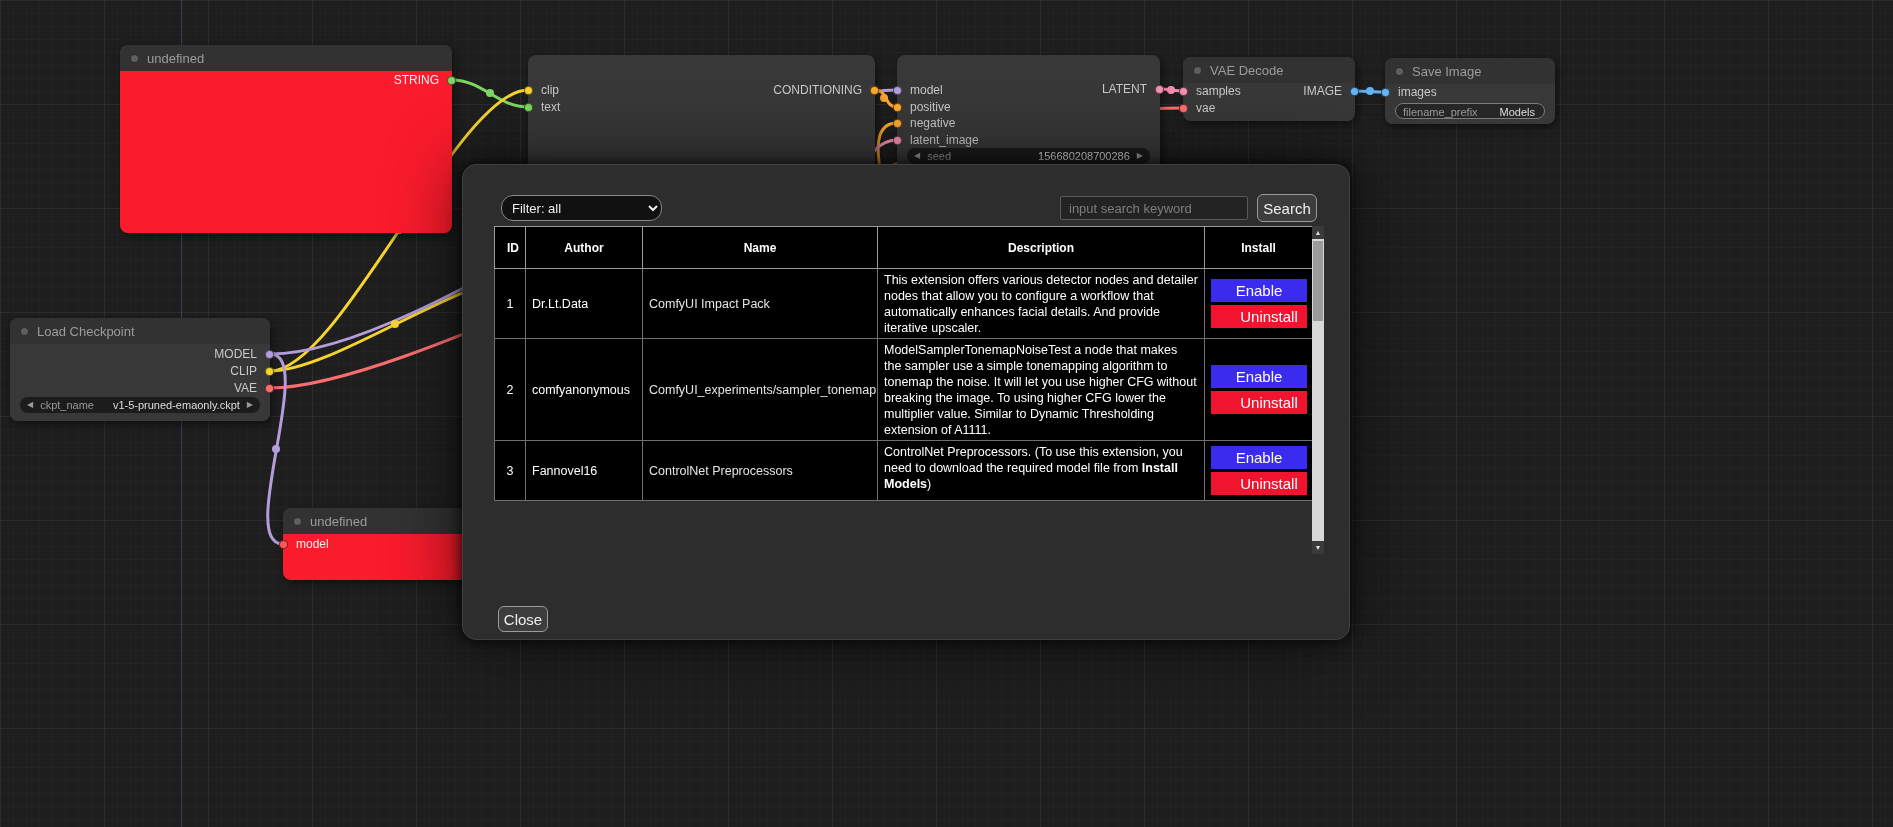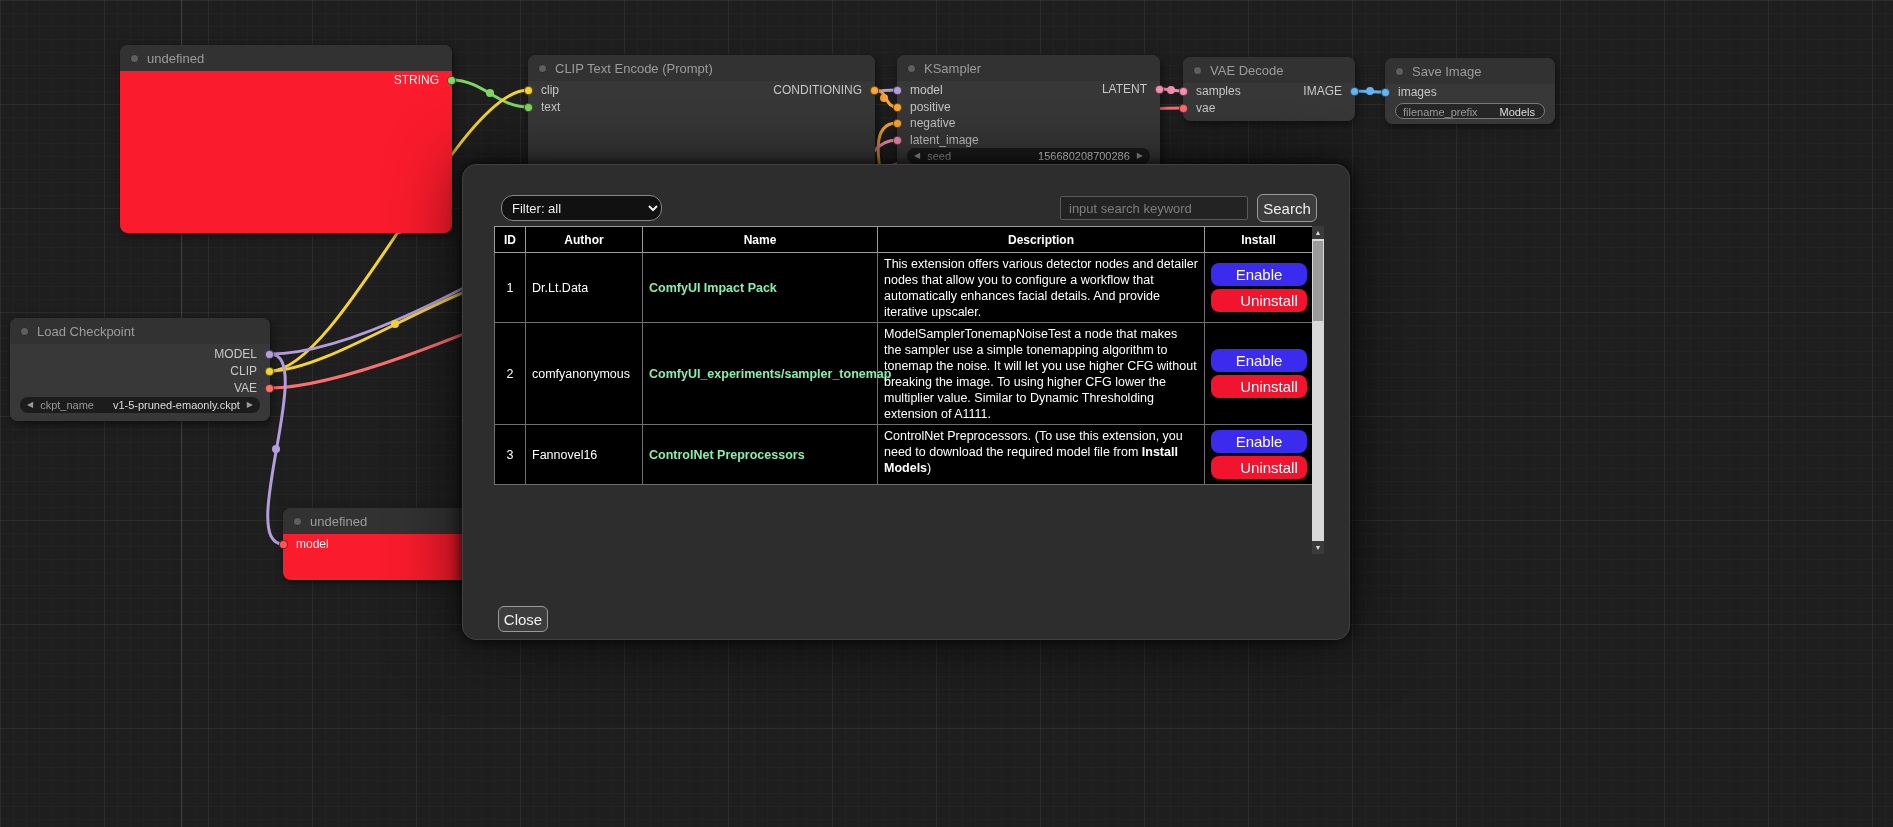--- a/index.html
+++ b/index.html
@@ -36,26 +36,26 @@
   .modal{position:absolute;left:462px;top:164px;width:888px;height:476px;background:#2d2d2d;border:1px solid #404040;border-radius:14px;box-shadow:0 0 14px rgba(0,0,0,.85),0 0 70px rgba(0,0,0,.6);z-index:10;box-sizing:border-box;}
   .filter-select{position:absolute;left:38px;top:30px;width:161px;height:26px;background:#111;color:#eee;border:1px solid #888;border-radius:12px;font-size:13px;padding:0 6px;font-family:inherit;}
   .search-input{position:absolute;left:597px;top:31px;width:188px;height:24px;box-sizing:border-box;background:#232323;border:1px solid #5a5a5a;color:#ddd;font-size:13px;padding:0 8px;border-radius:2px;font-family:inherit;}
   .search-input::placeholder{color:#7d7d7d;}
   .btn{background:#3d3d3d;color:#f0f0f0;border:1px solid #9a9a9a;border-radius:6px;font-size:15px;font-family:inherit;padding:0;}
   .search-btn{position:absolute;left:794px;top:29px;width:60px;height:28px;}
   .close-btn{position:absolute;left:35px;top:441px;width:50px;height:26px;}
 
   .table-wrap{position:absolute;left:31px;top:61px;width:831px;height:328px;}
   table{border-collapse:collapse;width:818px;table-layout:fixed;}
-  th{background:#000;color:#fff;font-size:12px;font-weight:bold;height:17px;border:1px solid #9a9a9a;padding:4px;}
+  th{background:#000;color:#fff;font-size:12px;font-weight:bold;height:17px;border:1px solid #9a9a9a;padding:12px;}
   td{background:#000;color:#fff;font-size:12.5px;border:1px solid #6f6f6f;padding:2px 6px;vertical-align:middle;}
   td.desc{vertical-align:top;line-height:1.28;padding-top:3px;}
   td.idc{text-align:center;}
-  .name-link{color:#86efac;font-weight:bold;cursor:pointer;text-align:right;}
-  .row-btn{display:block;width:96px;height:23px;margin:3px auto;color:#fff;font-size:15px;border:none;border-radius:8px;line-height:22px;text-align:center;font-family:inherit;padding:0;}
+  .name-link{color:#e5e5e5;font-weight:normal;cursor:pointer;text-align:right;}
+  .row-btn{display:block;width:96px;height:23px;margin:3px auto;color:#fff;font-size:15px;border:none;border-radius:0;line-height:22px;text-align:center;font-family:inherit;padding:0;}
   .btn-enable{background:#3b2bef;}
   .btn-uninstall{background:#f2142e;padding-left:20px;}
 
   .scrollbar{position:absolute;left:818px;top:0;width:12px;height:328px;background:#d8d8d8;}
   .scroll-up,.scroll-down{position:absolute;left:0;width:12px;height:13px;background:#3a3a3a;color:#ddd;font-size:7px;text-align:center;line-height:13px;}
   .scroll-up{top:0;}
   .scroll-down{bottom:0;}
   .scroll-thumb{position:absolute;top:15px;left:1px;width:10px;height:80px;background:#9b9b9b;}
 </style>
 </head>
@@ -91,44 +91,36 @@
       <span>undefined</span>
     </div>
     <div class="node-body"></div>
     <div class="slot out" style="top:27px;">
       <span>STRING</span>
       <span class="port" style="background:#7ed762;"></span>
     </div>
   </div>
 
   <div class="node" style="left:528px;top:55px;width:347px;height:260px;">
-    <div class="node-header">
-      <span class="status-dot"></span>
-      <span>CLIP Text Encode (Prompt)</span>
-    </div>
     <div class="node-body"></div>
     <div class="slot in" style="top:27px;">
       <span class="port" style="background:#f6d32f;"></span>
       <span>clip</span>
     </div>
     <div class="slot in" style="top:44px;">
       <span class="port" style="background:#7ed762;"></span>
       <span>text</span>
     </div>
     <div class="slot out" style="top:27px;">
       <span>CONDITIONING</span>
       <span class="port" style="background:#ffa931;"></span>
     </div>
   </div>
 
   <div class="node" style="left:897px;top:55px;width:263px;height:250px;">
-    <div class="node-header">
-      <span class="status-dot"></span>
-      <span>KSampler</span>
-    </div>
     <div class="node-body"></div>
     <div class="slot in" style="top:27px;">
       <span class="port" style="background:#b39ddb;"></span>
       <span>model</span>
     </div>
     <div class="slot in" style="top:44px;">
       <span class="port" style="background:#ffa931;"></span>
       <span>positive</span>
     </div>
     <div class="slot in" style="top:60px;">

